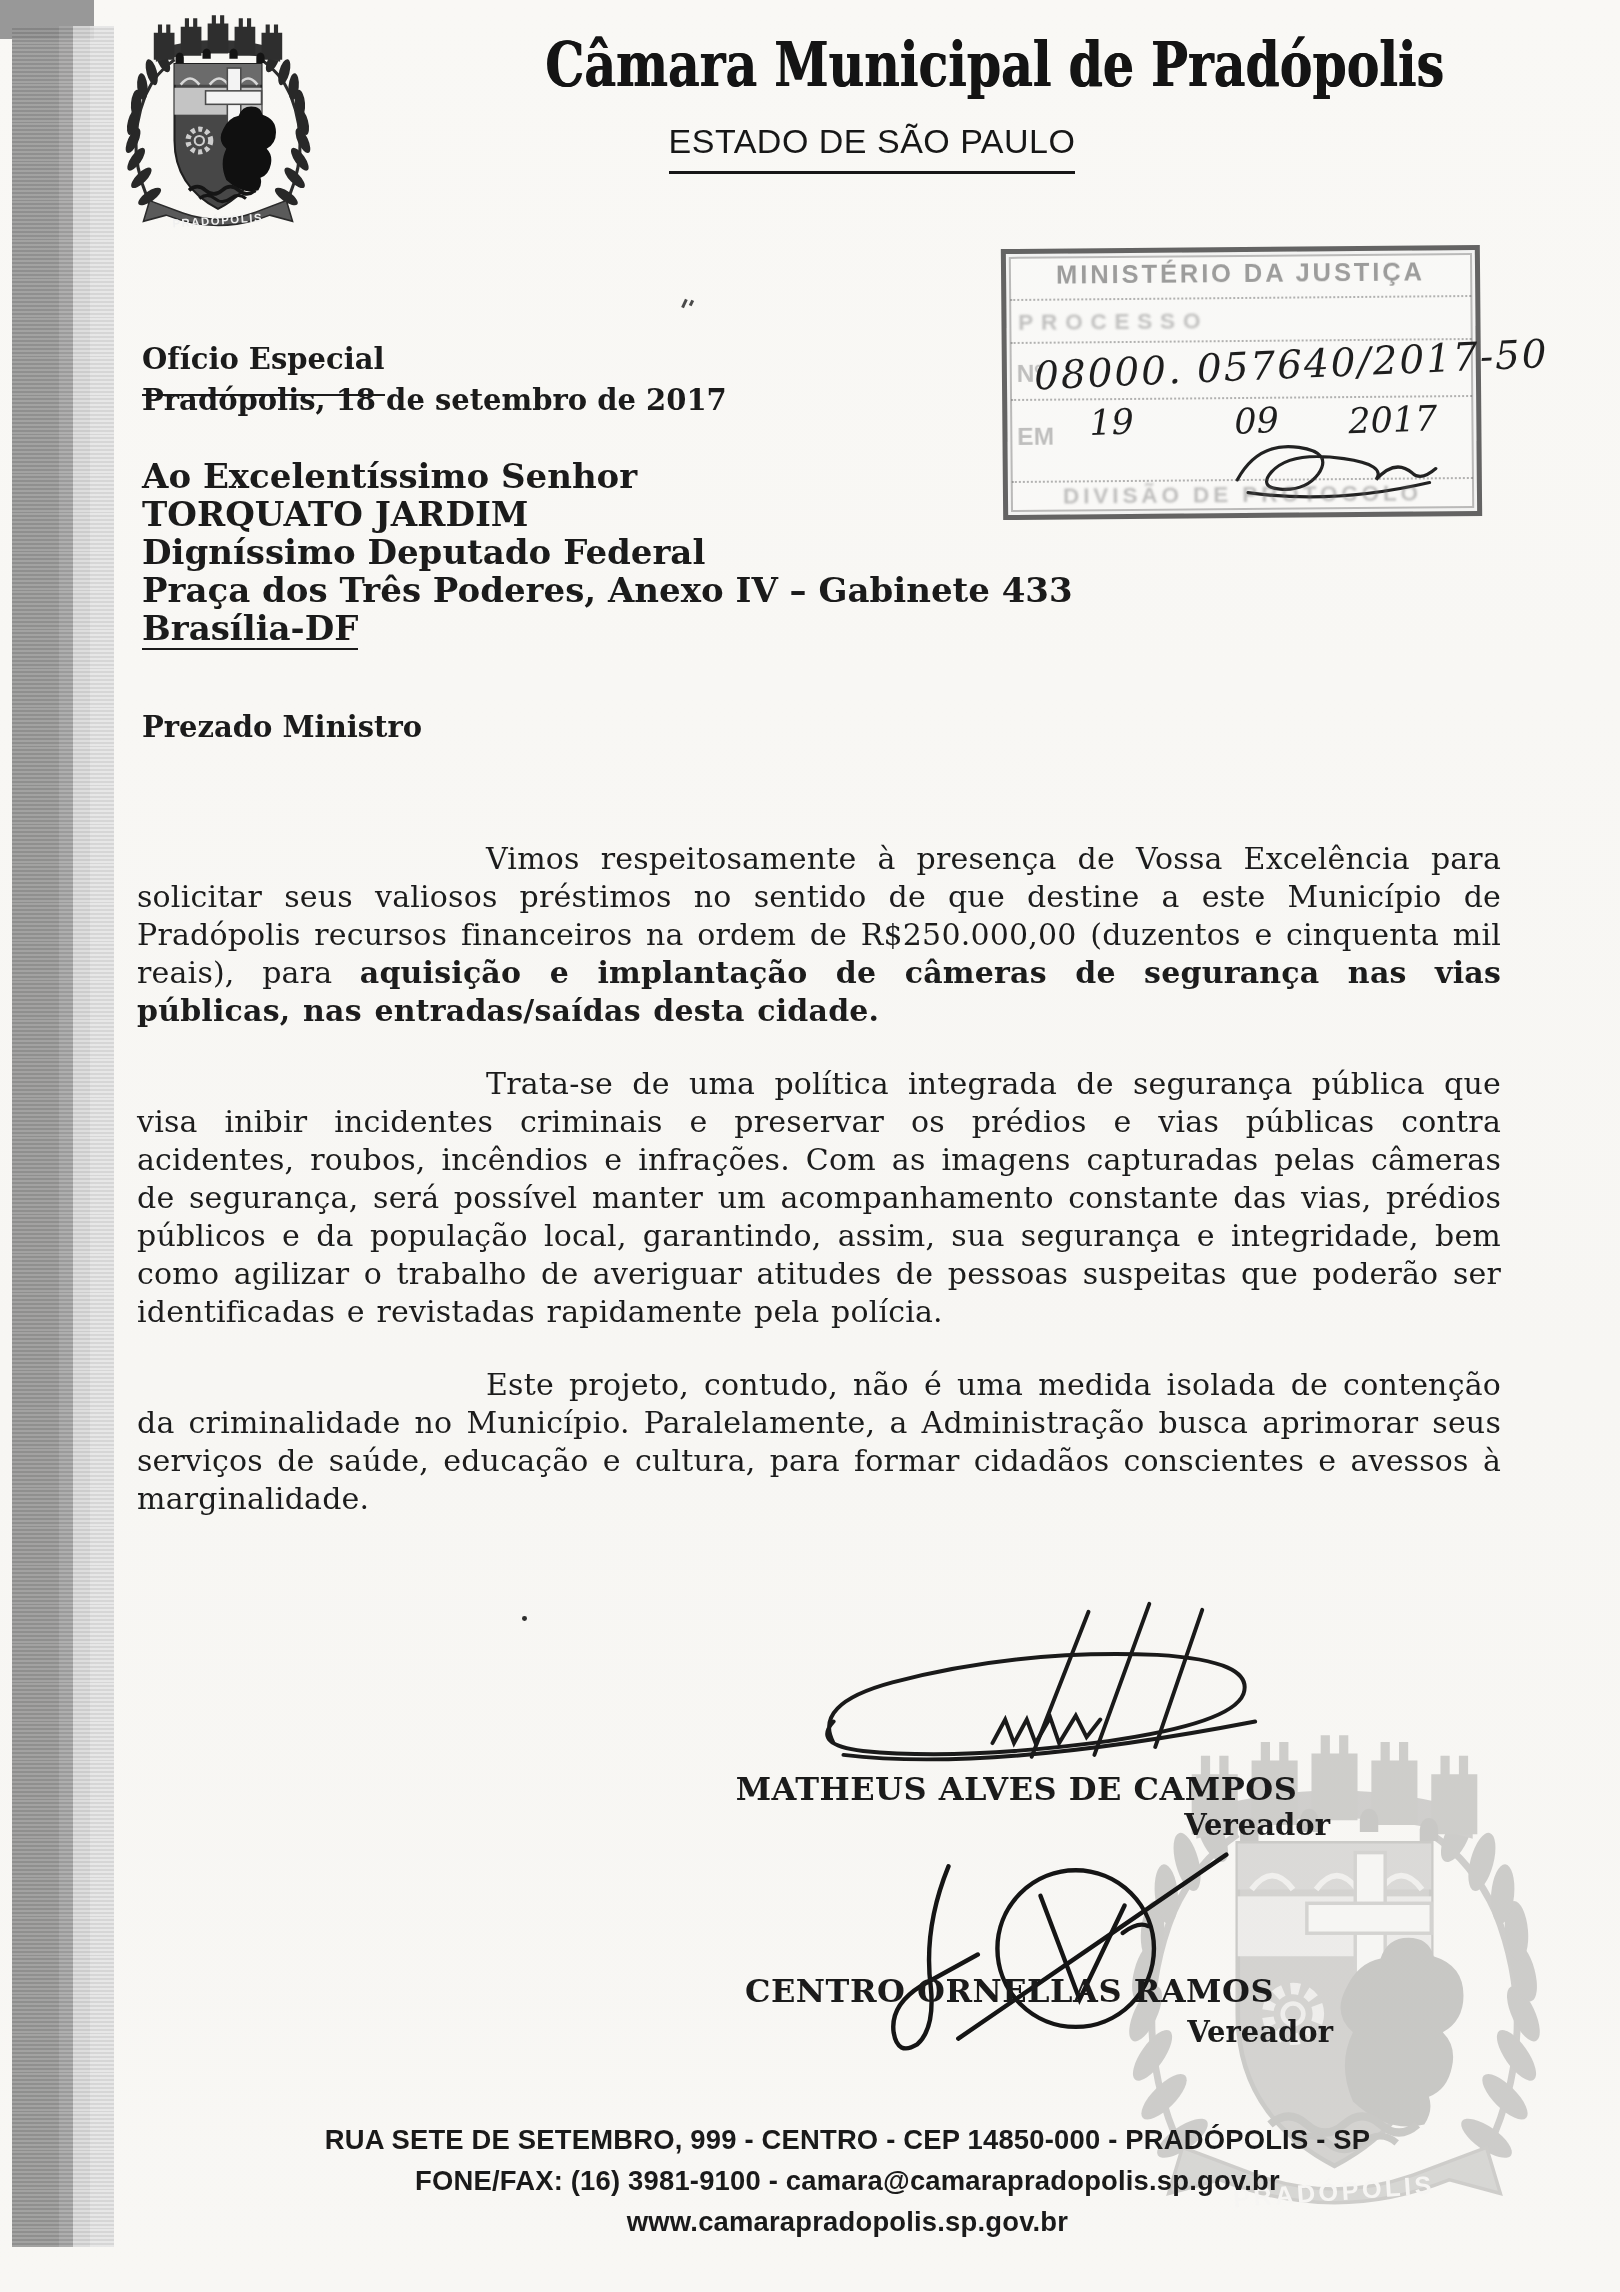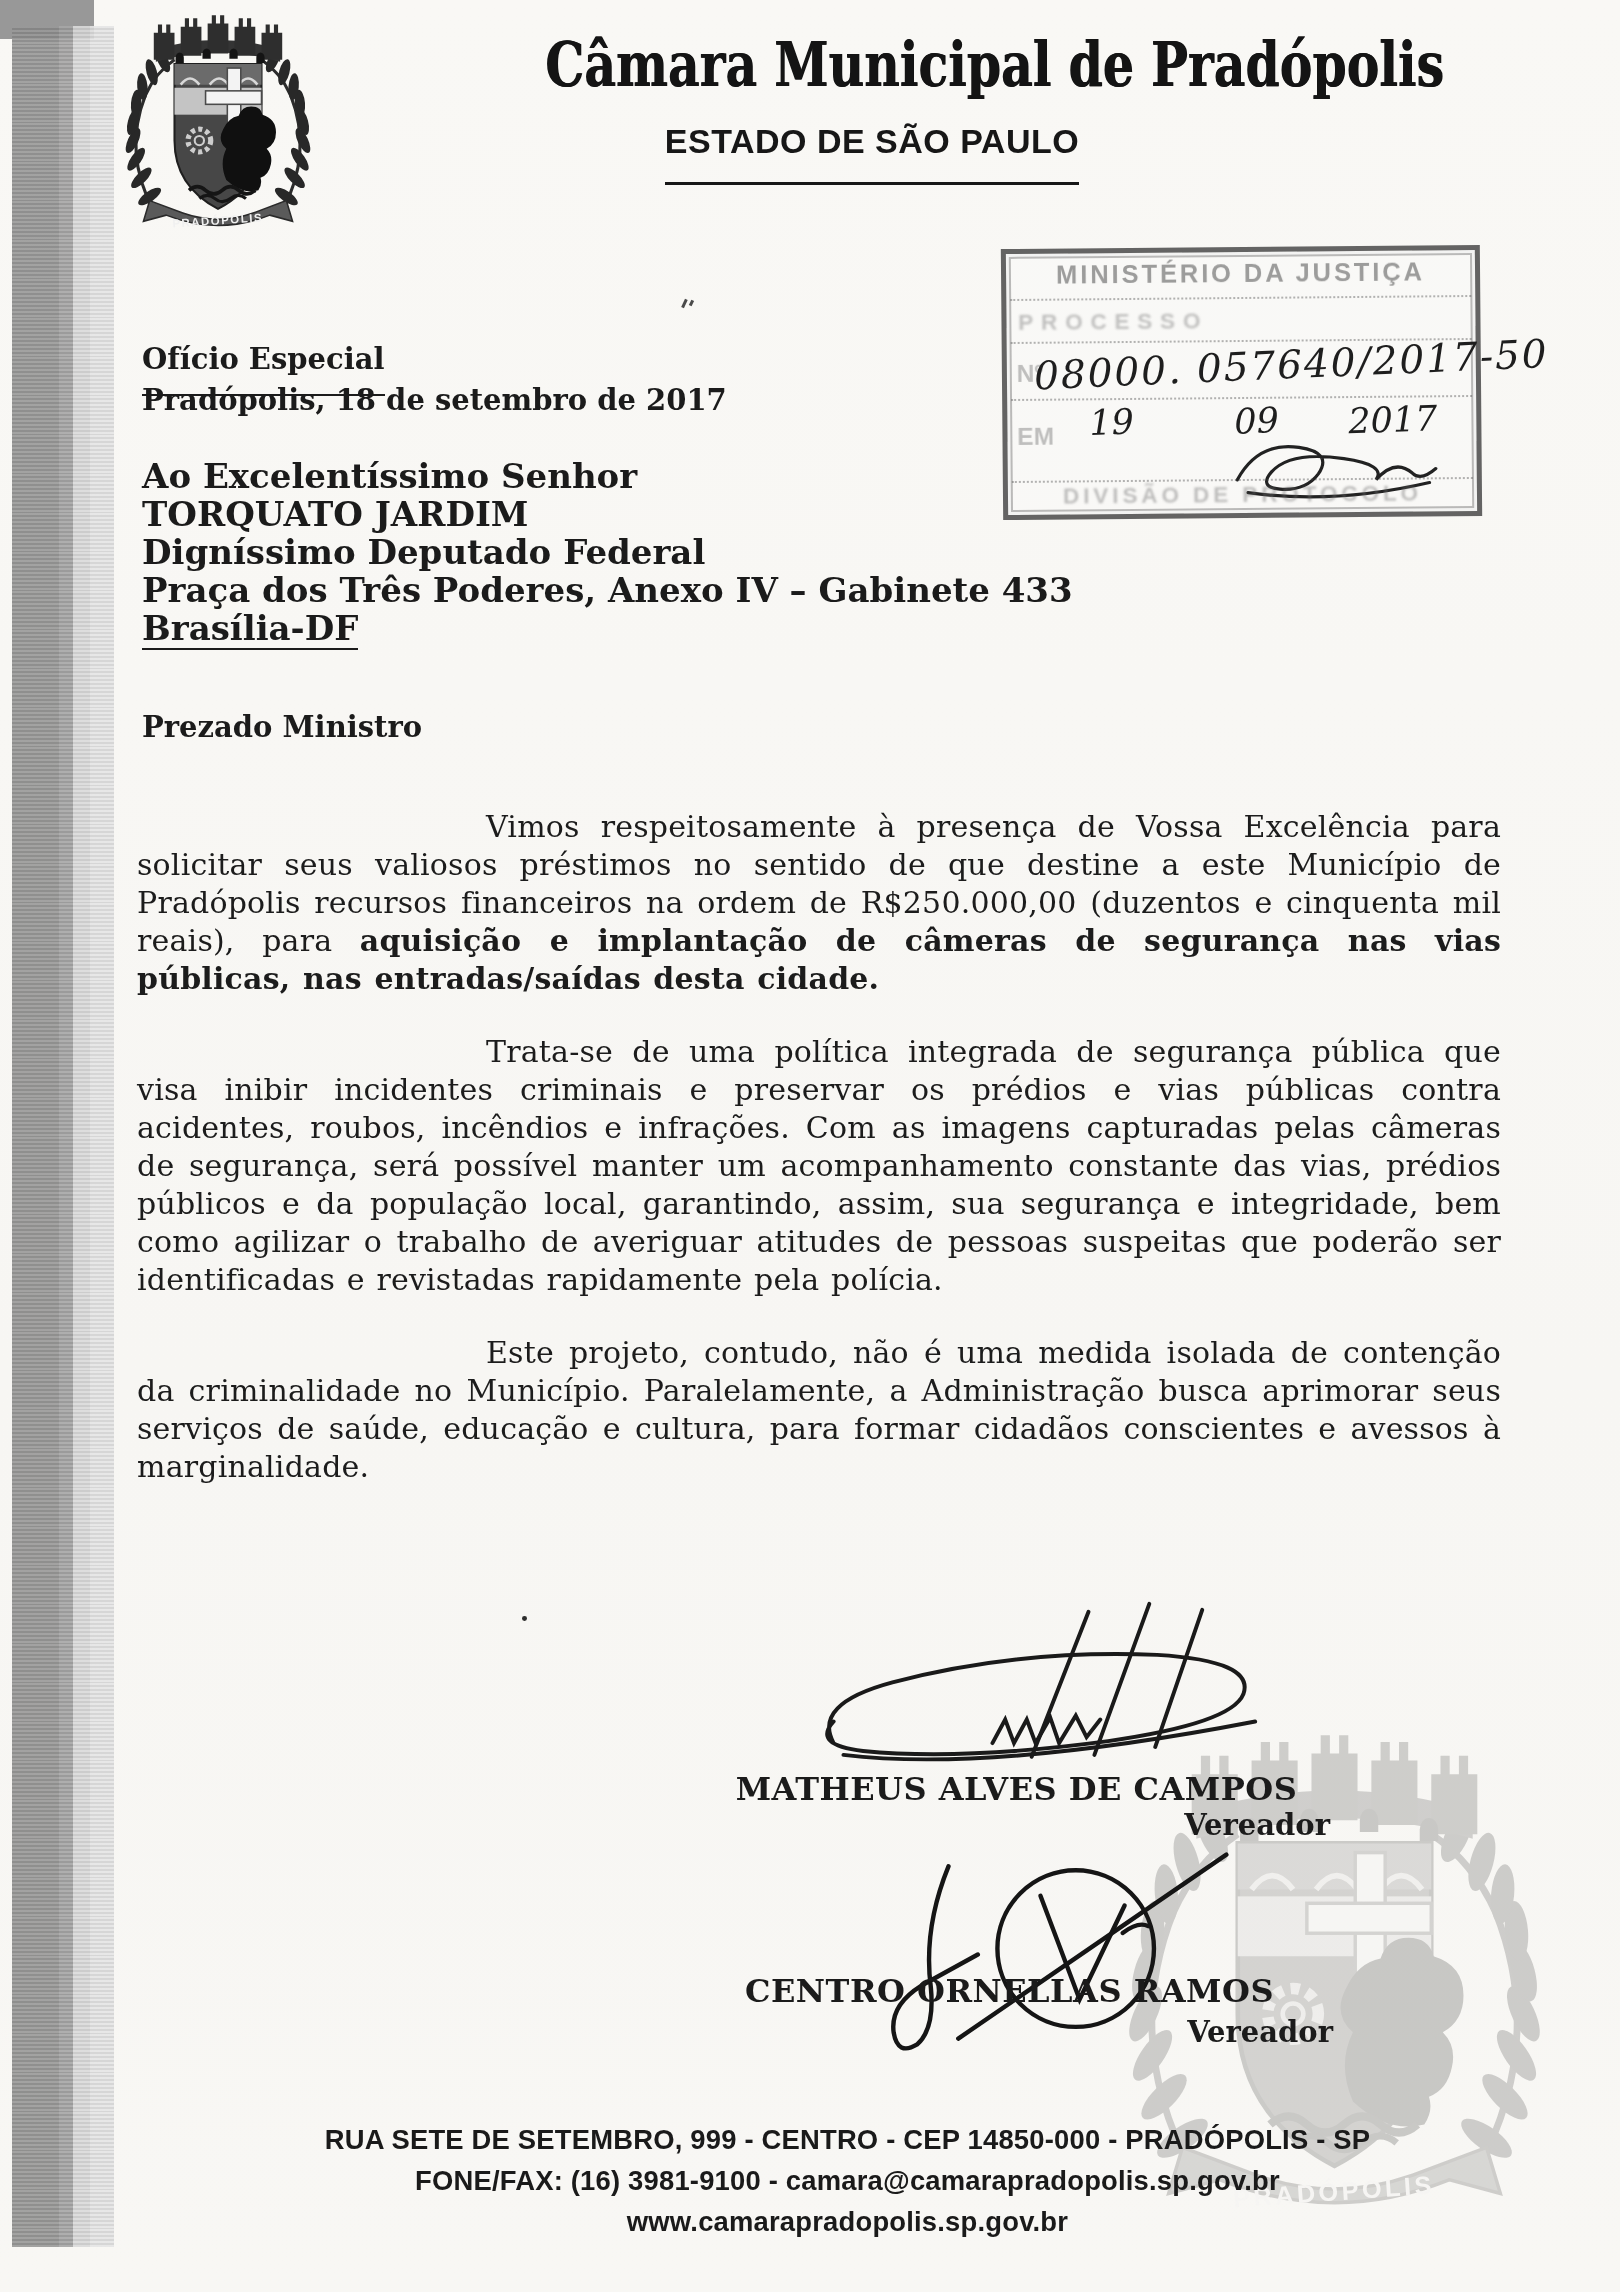--- a/index.html
+++ b/index.html
@@ -24,23 +24,23 @@
   
   .emblem { position:absolute; left:114px; top:7.8px; width:208px; height:232px; }
   .brand-title {
     position:absolute; left:534px; top:29px; width:921px; text-align:center;
     font-size:49px; font-weight:bold; letter-spacing:0px; color:#141414;
     transform:scaleY(1.24); transform-origin:top center;
     text-shadow:0.6px 0 0 #141414;
   }
   .brand-subtitle { position:absolute; left:578px; top:122px; width:588px; text-align:center; }
   .brand-subtitle span {
-    display:inline-block; font-family:"Liberation Sans", sans-serif; font-weight:bold;
+    display:inline-block; font-family:"Liberation Sans", sans-serif; font-weight:normal;
     font-size:34px; letter-spacing:0.5px; color:#171717;
-    border-bottom:3.9px solid #171717; padding-bottom:21px;
+    border-bottom:3.9px solid #171717; padding-bottom:10px;
   }
 
   
   .stamp {
     position:absolute; left:1002px; top:247px; width:469px; height:261px;
     border:5.9px solid rgba(42,42,42,.72);
     box-shadow: inset 0 0 0 2.9px rgba(250,250,248,.9), inset 0 0 0 4.9px rgba(70,70,70,.35);
     background:rgba(250,250,247,.55);
     transform:rotate(-0.5deg); overflow:visible;
   }
@@ -74,21 +74,21 @@
   }
 
   
   .h-line { position:absolute; left:142px; font-weight:bold; font-size:29px; white-space:nowrap; }
   .u { border-bottom:2.9px solid #1b1b1b; padding-bottom:18px; }
   .recipient-block { position:absolute; left:142px; top:457px; }
   .recipient-block div { font-weight:bold; font-size:34px; line-height:38px; white-space:nowrap; }
   .recipient-block .last span { border-bottom:2.9px solid #1b1b1b; padding-bottom:0; }
 
   
-  .body-block { position:absolute; left:137px; top:808px; width:1364px; }
+  .body-block { position:absolute; left:137px; top:840px; width:1364px; }
   .body-block p {
     margin:0 0 35px 0; font-size:30px; line-height:38px;
     text-align:justify; text-indent:349px; word-spacing:2px; letter-spacing:0.2px;
     color:#1c1c1c;
   }
   .body-block p .seg-bold { font-weight:bold; }
 
   
   .sig-svg { position:absolute; }
   .sig-name { position:absolute; text-align:center; font-weight:bold; font-size:32px; letter-spacing:0.5px; white-space:nowrap; }

